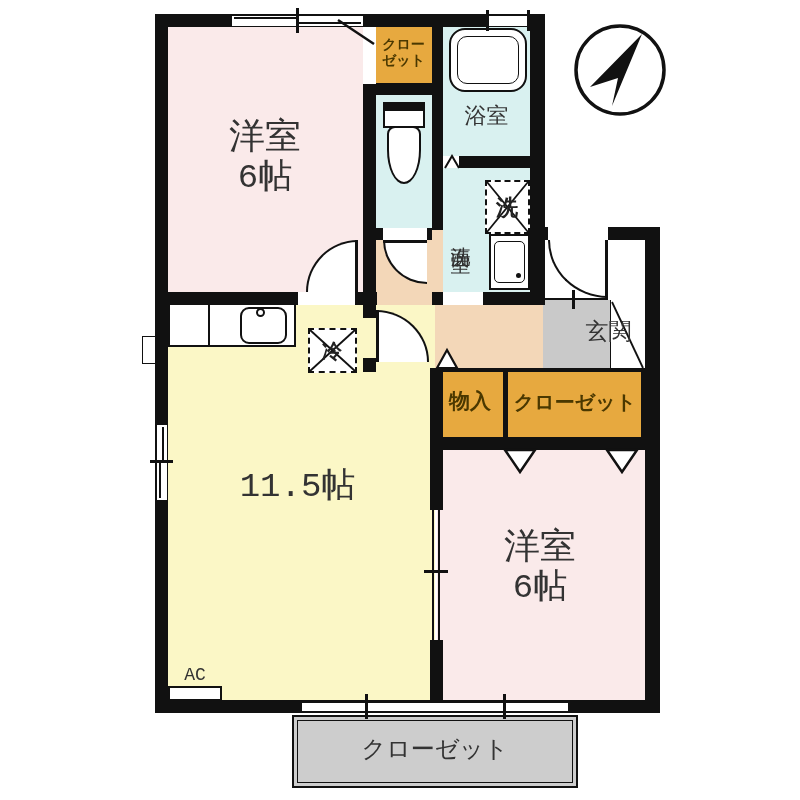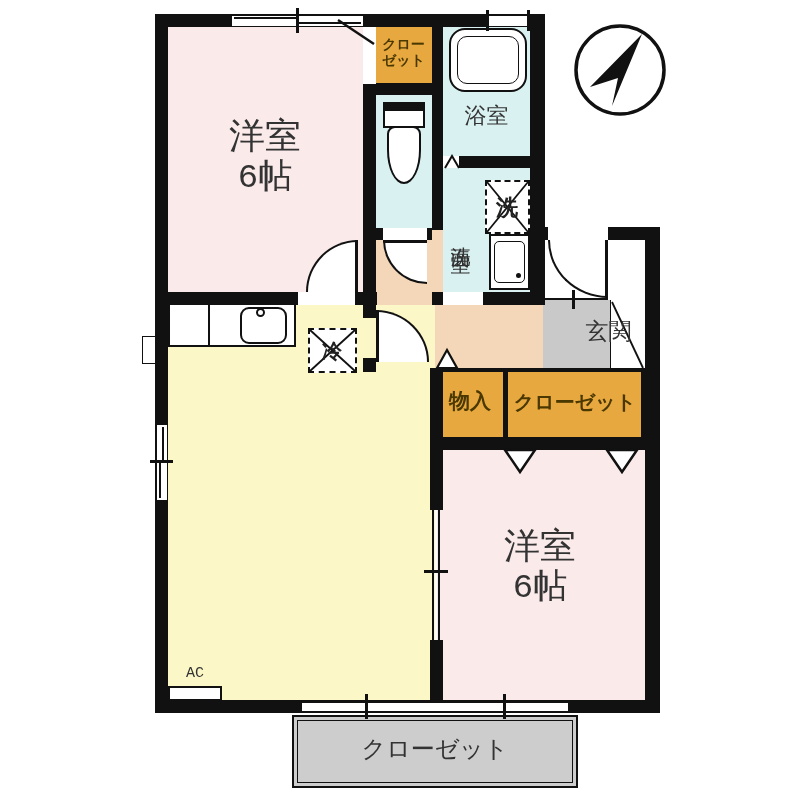--- a/index.html
+++ b/index.html
@@ -164,23 +164,24 @@
   <div class="lab" style="left:375px;top:37px;width:57px;font-size:14px;color:#4a3800;font-weight:bold;">
     <div>クロー</div>
     <div>ゼット</div>
   </div>
   <div class="lab" style="left:443px;top:105px;width:87px;font-size:22px;">浴室</div>
   <div class="lab" style="left:445px;top:178px;width:26px;height:115px;font-size:20px;writing-mode:vertical-rl;letter-spacing:3px;">洗面室</div>
   <div class="lab" style="left:564px;top:320px;width:89px;font-size:23px;">玄関</div>
   <div class="lab" style="left:437px;top:391px;width:66px;font-size:21px;color:#4a3800;font-weight:bold;">物入</div>
   <div class="lab" style="left:508px;top:392px;width:134px;font-size:20px;color:#4a3800;font-weight:bold;">クローゼット</div>
   <div class="lab" style="left:170px;top:468px;width:255px;font-size:37px;">
+    <div style="font-size:34px;">11.5帖</div>
   </div>
   <div class="lab" style="left:445px;top:528px;width:190px;font-size:36px;">
     <div>洋室</div>
     <div style="font-size:34px;">6帖</div>
   </div>
   <div class="lab" style="left:292px;top:737px;width:286px;font-size:24px;">クローゼット</div>
-  <div class="lab" style="left:168px;top:665px;width:54px;font-size:15px;">AC</div>
+  <div class="lab" style="left:168px;top:665px;width:54px;font-size:18px;">AC</div>
   <div class="kanji" style="left:496px;top:193px;font-size:22px;">洗</div>
   <div class="kanji" style="left:322px;top:338px;font-size:20px;">冷</div>
 
 </div>
 
 </body></html>

